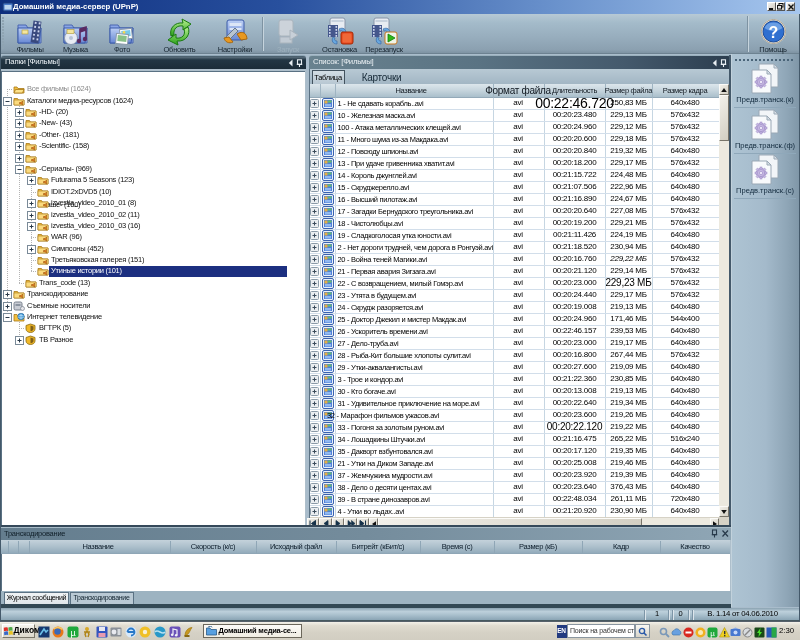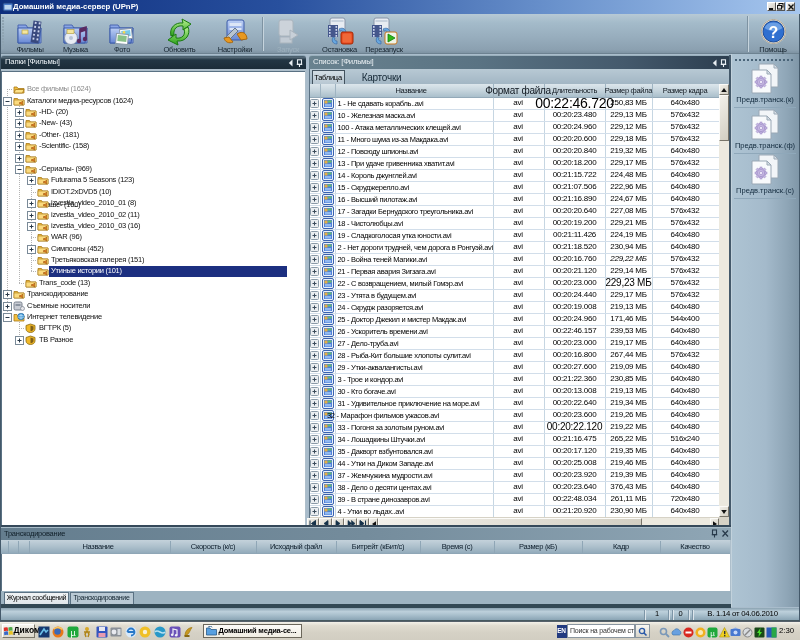--- a/index.html
+++ b/index.html
@@ -983,21 +983,21 @@
     <rect x="1.2" y="1.2" width="6.6" height="6.6" fill="#e8ecf0"></rect>
     <path d="M2.5 4.5 L6.5 4.5 M4.5 2.5 L4.5 6.5" stroke="#3a4a5a" stroke-width="1"></path>
   </svg>
 <svg class="ab" style="left:321.5px;top:458.0px" width="12" height="11">
     <rect x="0.5" y="0.5" width="11" height="10" rx="1.5" fill="#e8f0fa" stroke="#3a62b0"></rect>
     <rect x="2" y="2" width="8" height="7" fill="#5080d8"></rect>
     <rect x="2.5" y="2.5" width="3" height="3" fill="#e8b040"></rect>
     <rect x="6" y="2.5" width="3.5" height="2" fill="#68c068"></rect>
     <rect x="3" y="6" width="6" height="2.5" fill="#90b8f0"></rect>
   </svg>
-<div class="tx" style="top:458.55px;font-size:7.5px;color:#000;font-weight:normal;line-height:9.9px;letter-spacing:-0.3px;left:337.5px;">44 - Утки на Диком Западе.avi</div>
+<div class="tx" style="top:458.55px;font-size:7.5px;color:#000;font-weight:normal;line-height:9.9px;letter-spacing:-0.3px;left:337.5px;">21 - Утки на Диком Западе.avi</div>
 <div class="tx" style="top:458.22px;font-size:8.0px;color:#000;font-weight:normal;line-height:10.6px;letter-spacing:-0.25px;left:518.0px;transform:translateX(-50%);">avi</div>
 <div class="tx" style="top:458.22px;font-size:8.0px;color:#000;font-weight:normal;line-height:10.6px;letter-spacing:-0.25px;left:574.5px;transform:translateX(-50%);">00:20:25.008</div>
 <div class="tx" style="top:458.22px;font-size:8.0px;color:#000;font-weight:normal;line-height:10.6px;letter-spacing:-0.25px;left:628.5px;transform:translateX(-50%);">219,46 МБ</div>
 <div class="tx" style="top:458.22px;font-size:8.0px;color:#000;font-weight:normal;line-height:10.6px;letter-spacing:-0.25px;left:685.0px;transform:translateX(-50%);">640x480</div>
 <div class="ab" style="left:310px;top:481.0px;width:409px;height:1px;background:#d2deea;"></div>
 <svg class="ab" style="left:309.5px;top:471.0px" width="9" height="9">
     <rect x="0.5" y="0.5" width="8" height="8" rx="1" fill="#f6f6f2" stroke="#8a9aa8"></rect>
     <rect x="1.2" y="1.2" width="6.6" height="6.6" fill="#e8ecf0"></rect>
     <path d="M2.5 4.5 L6.5 4.5 M4.5 2.5 L4.5 6.5" stroke="#3a4a5a" stroke-width="1"></path>
   </svg>

